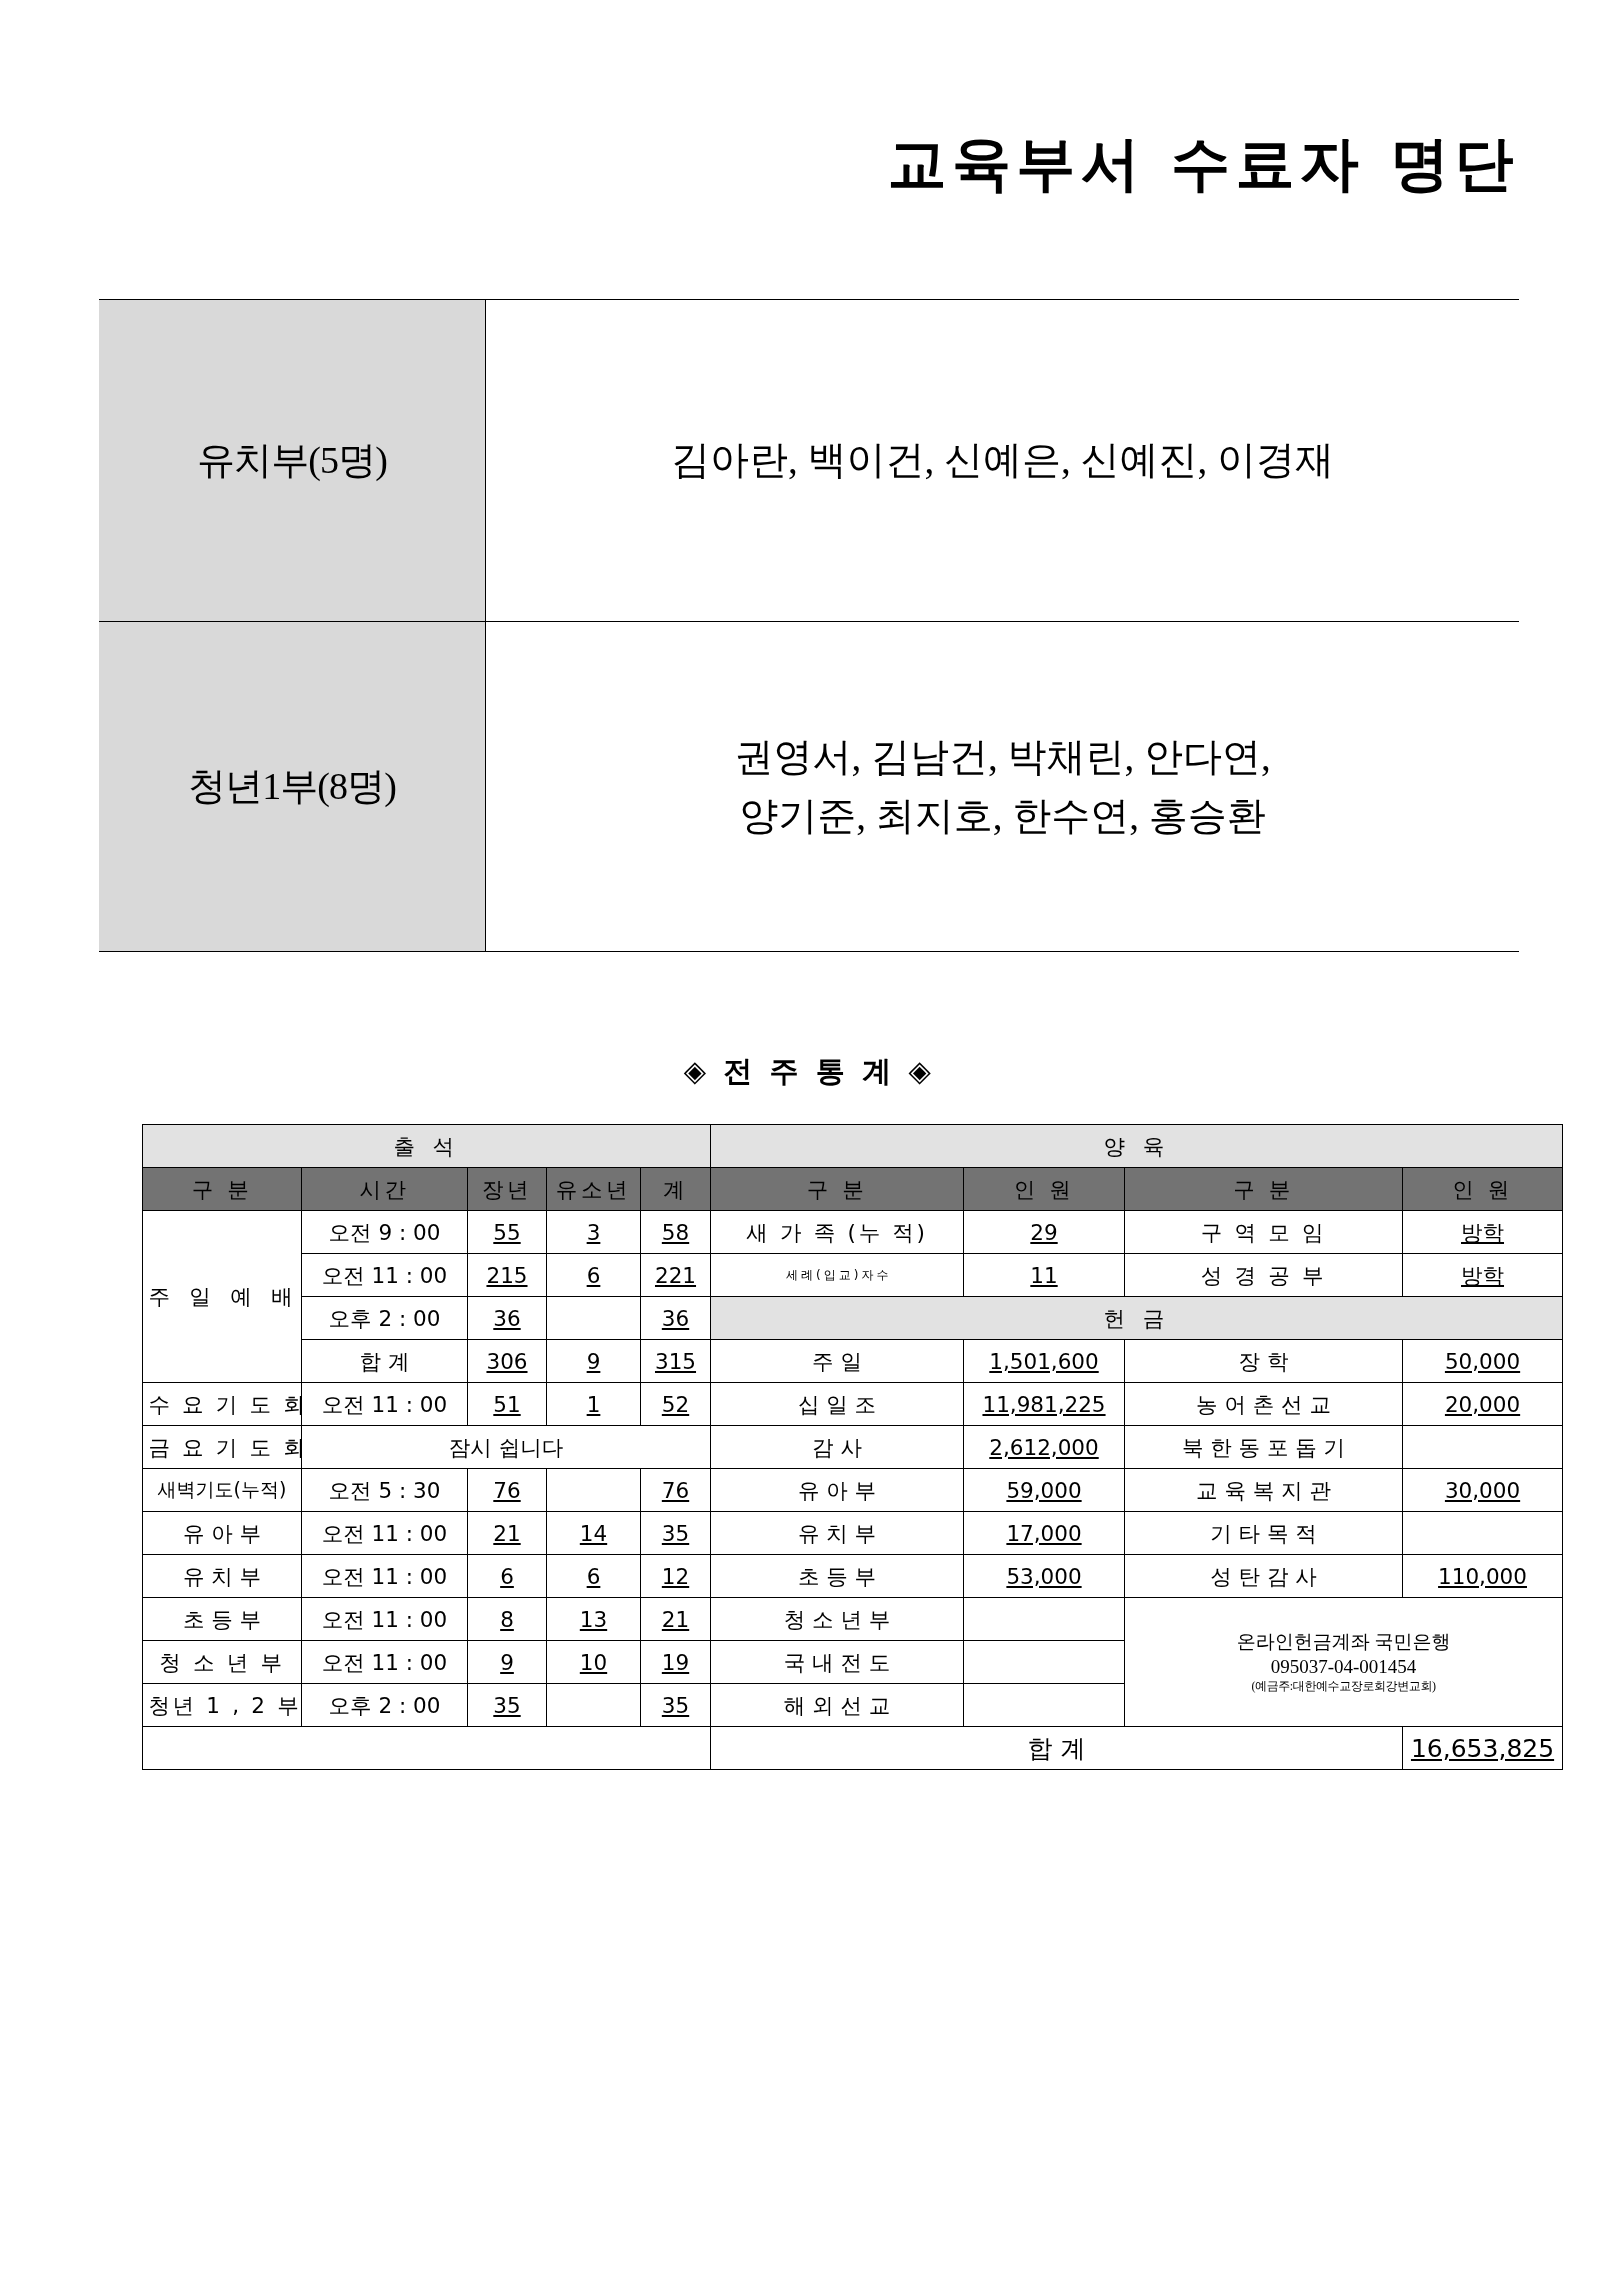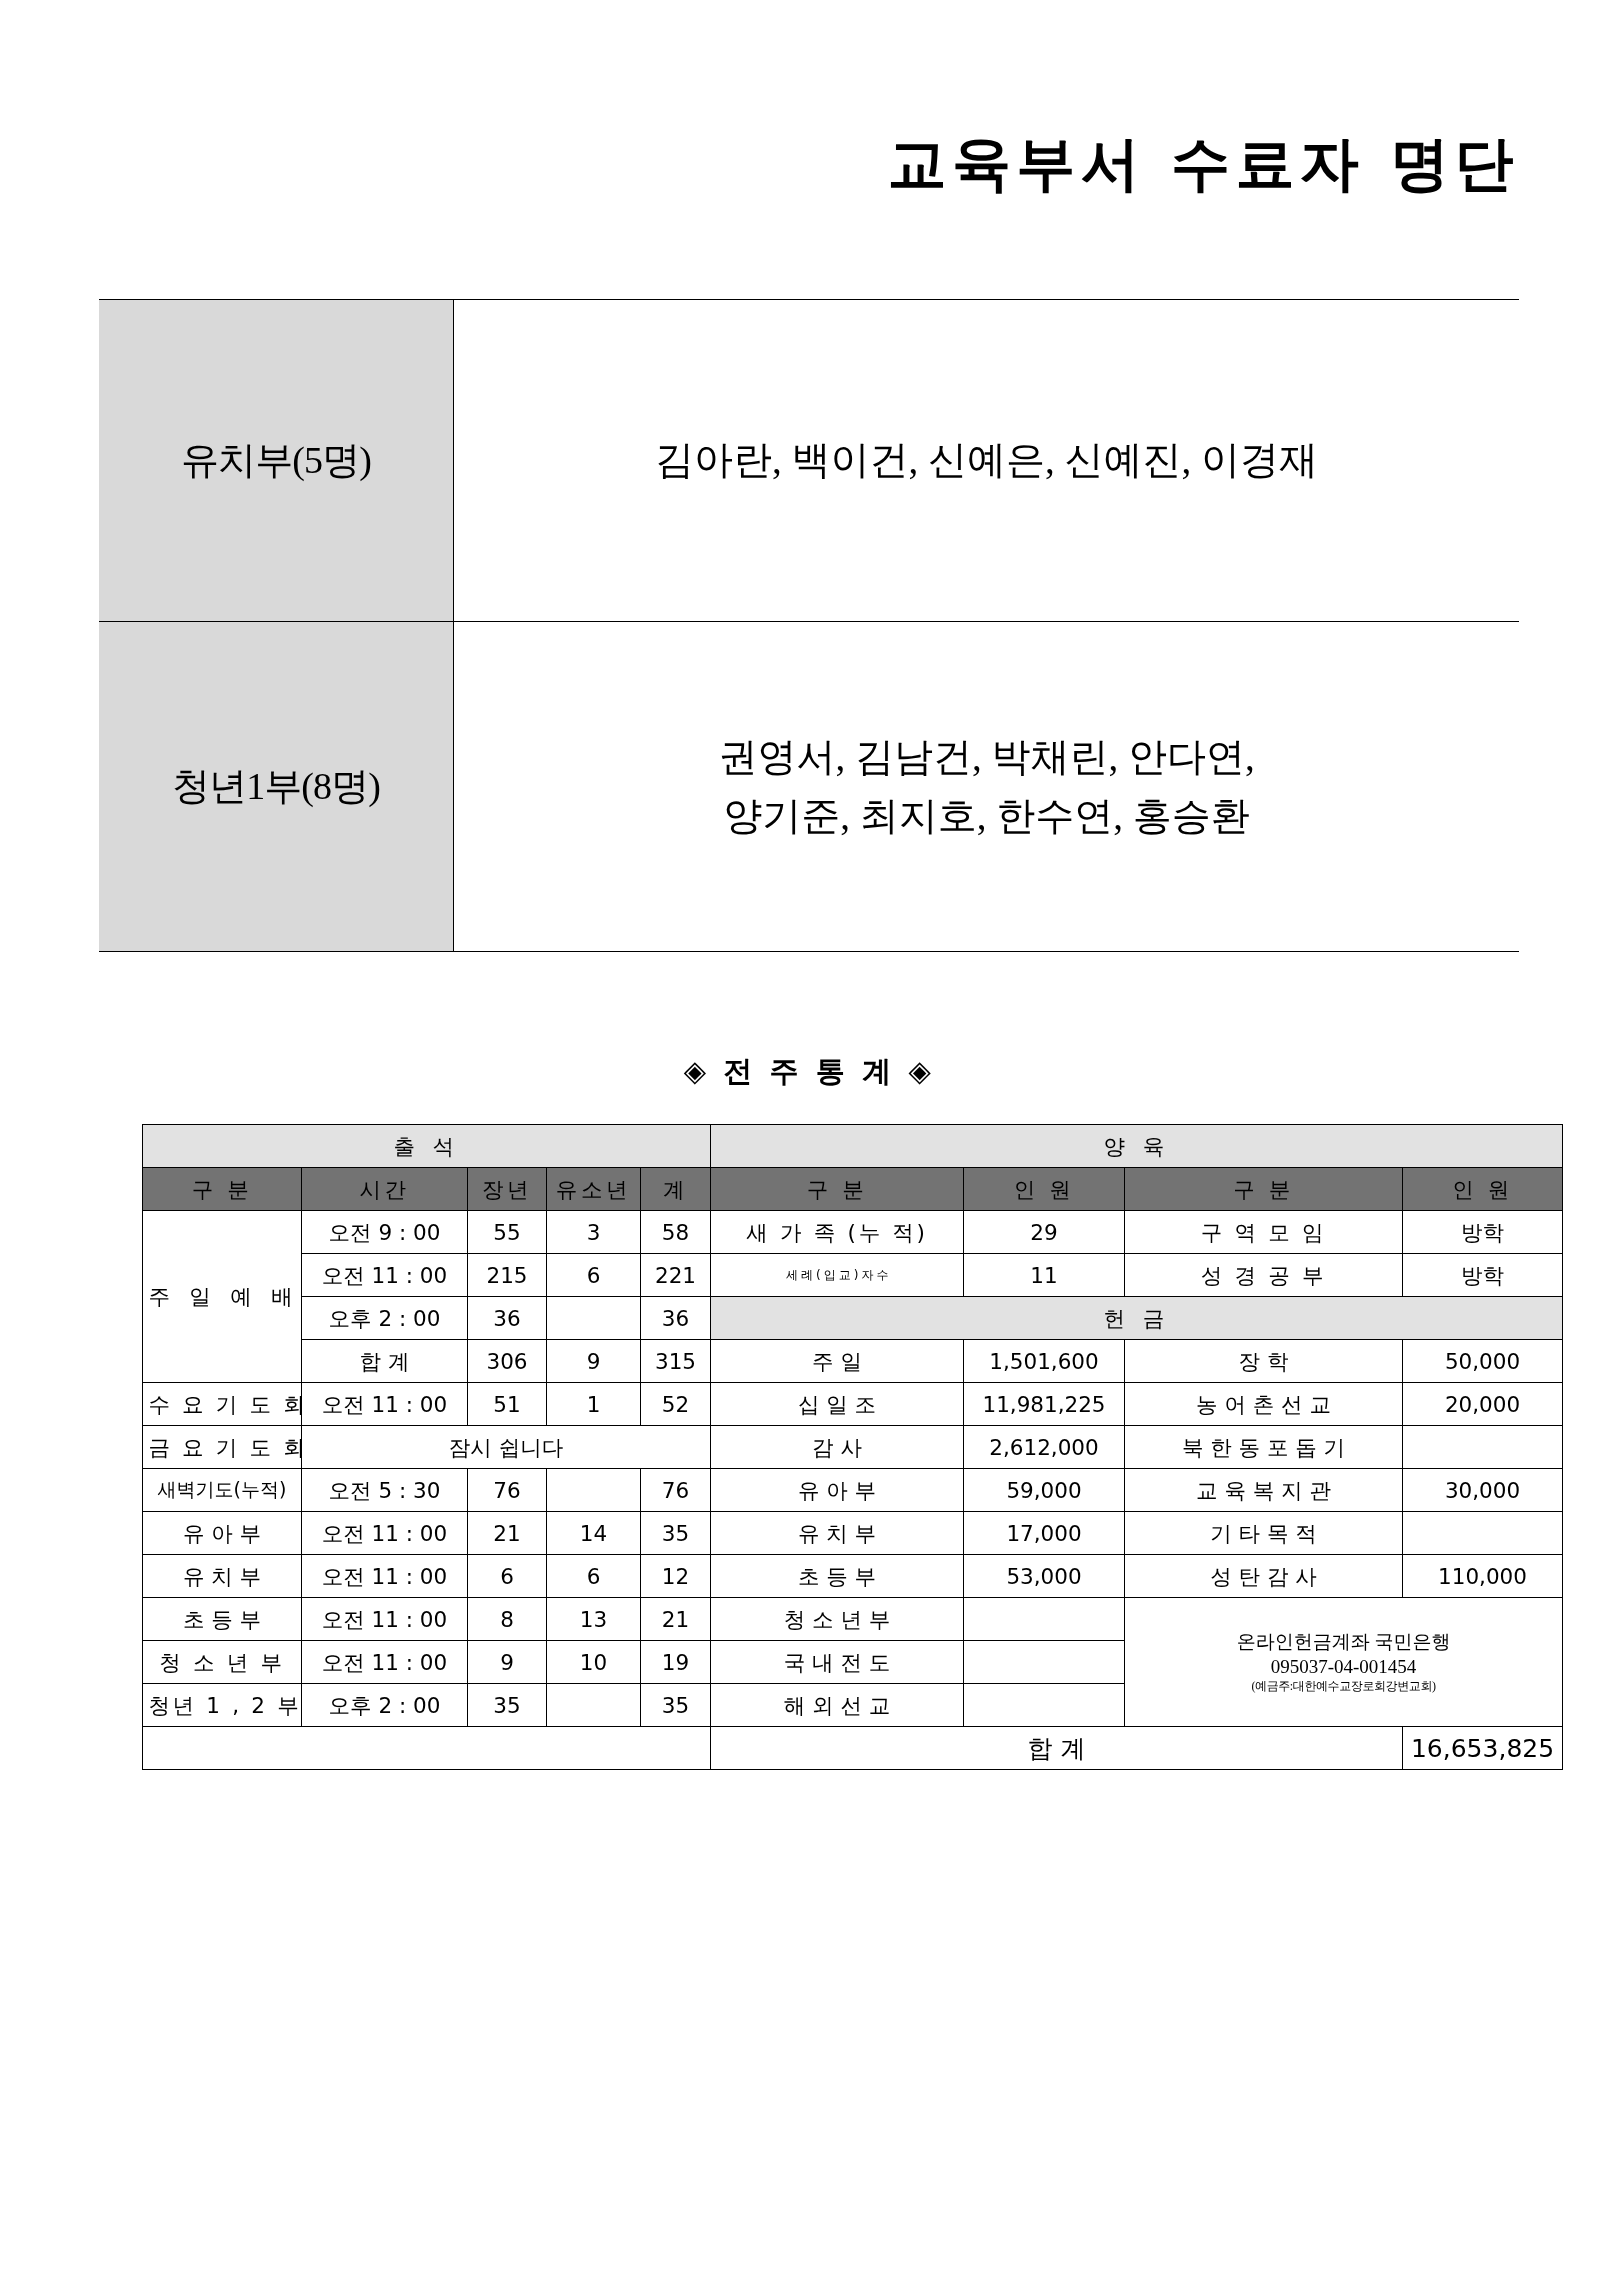--- a/index.html
+++ b/index.html
@@ -38,21 +38,21 @@
   
   .grad-table {
     margin-top: 94px;
     width: 1420px;
     border-collapse: collapse;
     table-layout: fixed;
   }
   .grad-table td {
     border-top: 1.8px solid #000;
     border-bottom: 1.8px solid #000;
-    padding: 0;
+    padding: 16px;
     vertical-align: middle;
   }
   .grad-table tr td.grad-label {
     width: 354px;
     background: #d9d9d9;
     border-right: 1.8px solid #000;
     text-align: center;
     font-size: 38px;
     letter-spacing: -0.9px;
   }
@@ -101,21 +101,21 @@
   }
   .hdr {
     background: #e2e2e2;
     font-weight: normal;
     letter-spacing: 5.4px;
   }
   .sub-hdr {
     background: #737373;
     letter-spacing: 3.6px;
   }
-  .num { text-align: right; padding-right: 9px; }
+  .num { text-align: right; padding-right: 9px; text-decoration: underline; }
   .lbl-sp { letter-spacing: 6.3px; }
   .lbl-sp2 { letter-spacing: 2.7px; }
   .small { font-size: 19px; letter-spacing: 0px; }
   .smaller { font-size: 12px; letter-spacing: -0.4px; }
   .bank-cell {
     line-height: 1.32;
     padding: 3.6px 1.8px;
     text-align: center;
   }
   .bank-cell div { white-space: nowrap; font-family: Liberation Serif, serif; }

